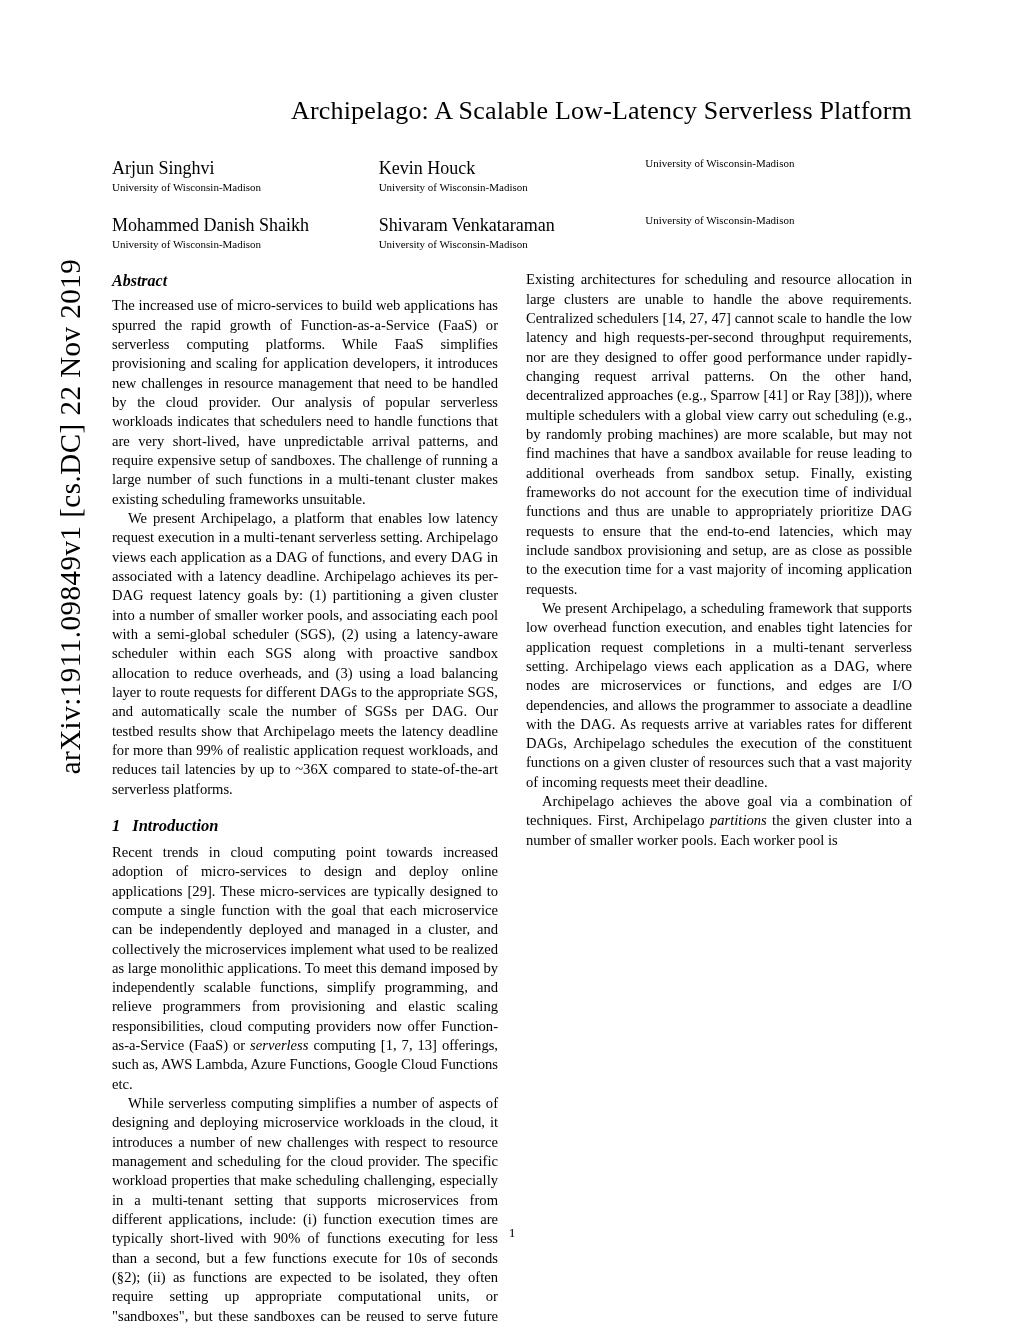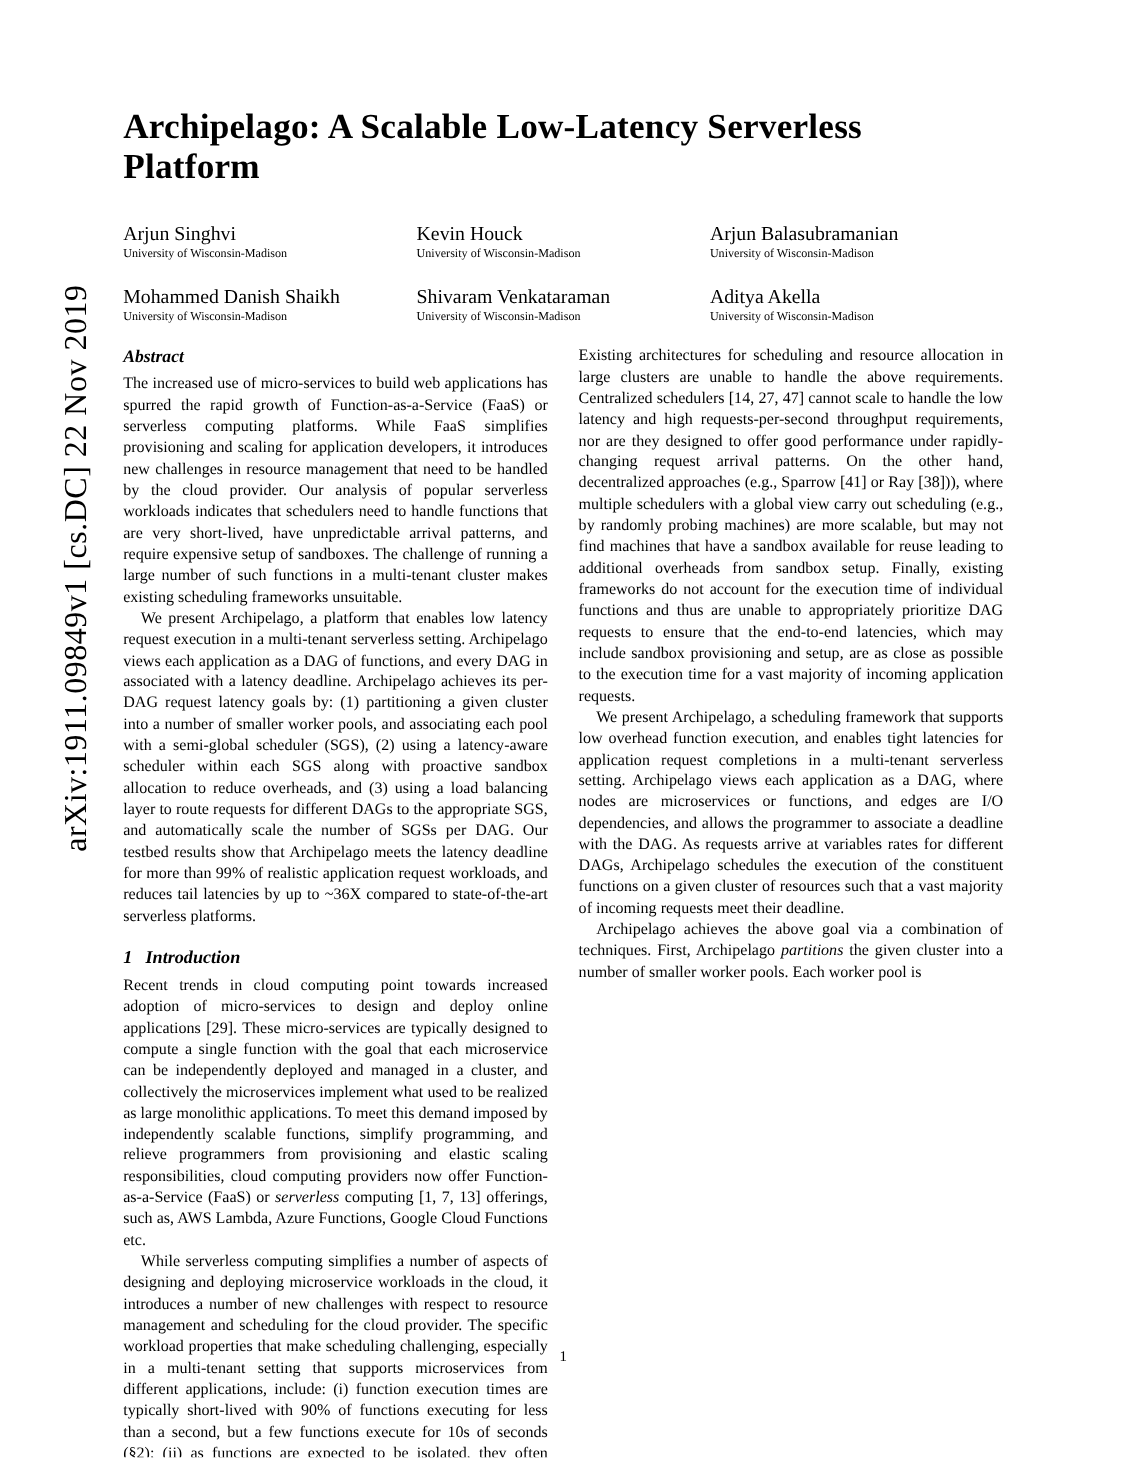--- a/index.html
+++ b/index.html
@@ -30,23 +30,23 @@
     text-align: center;
     white-space: nowrap;
   }
   .content {
     position: absolute;
     left: 112px;
     top: 96px;
     width: 800px;
   }
   .title {
-    text-align: left;
-    font-size: 32px;
-    font-weight: bold;
+    text-align: right;
+    font-size: 26px;
+    font-weight: normal;
     letter-spacing: 0.2px;
     margin: 0 0 30px 0;
     font-family: "Liberation Serif", serif;
   }
   .authors {
     width: 100%;
     margin: 0 auto;
   }
   .author-row {
     display: flex;
@@ -126,35 +126,33 @@
       <div class="author-row">
         <div class="author-cell">
           <div class="author-name">Arjun Singhvi</div>
           <div class="author-affil">University of Wisconsin-Madison</div>
         </div>
         <div class="author-cell">
           <div class="author-name">Kevin Houck</div>
           <div class="author-affil">University of Wisconsin-Madison</div>
         </div>
         <div class="author-cell">
-          <div class="author-name">Arjun Balasubramanian</div>
           <div class="author-affil">University of Wisconsin-Madison</div>
         </div>
       </div>
       <div class="author-row">
         <div class="author-cell">
           <div class="author-name">Mohammed Danish Shaikh</div>
           <div class="author-affil">University of Wisconsin-Madison</div>
         </div>
         <div class="author-cell">
           <div class="author-name">Shivaram Venkataraman</div>
           <div class="author-affil">University of Wisconsin-Madison</div>
         </div>
         <div class="author-cell">
-          <div class="author-name">Aditya Akella</div>
           <div class="author-affil">University of Wisconsin-Madison</div>
         </div>
       </div>
     </div>
 
     <div class="columns">
 
       <div class="col">
         <div class="sec-head abstract">Abstract</div>
         <p class="para">The increased use of micro-services to build web applications has spurred the rapid growth of Function-as-a-Service (FaaS) or serverless computing platforms. While FaaS simplifies provisioning and scaling for application developers, it introduces new challenges in resource management that need to be handled by the cloud provider. Our analysis of popular serverless workloads indicates that schedulers need to handle functions that are very short-lived, have unpredictable arrival patterns, and require expensive setup of sandboxes. The challenge of running a large number of such functions in a multi-tenant cluster makes existing scheduling frameworks unsuitable.</p>

